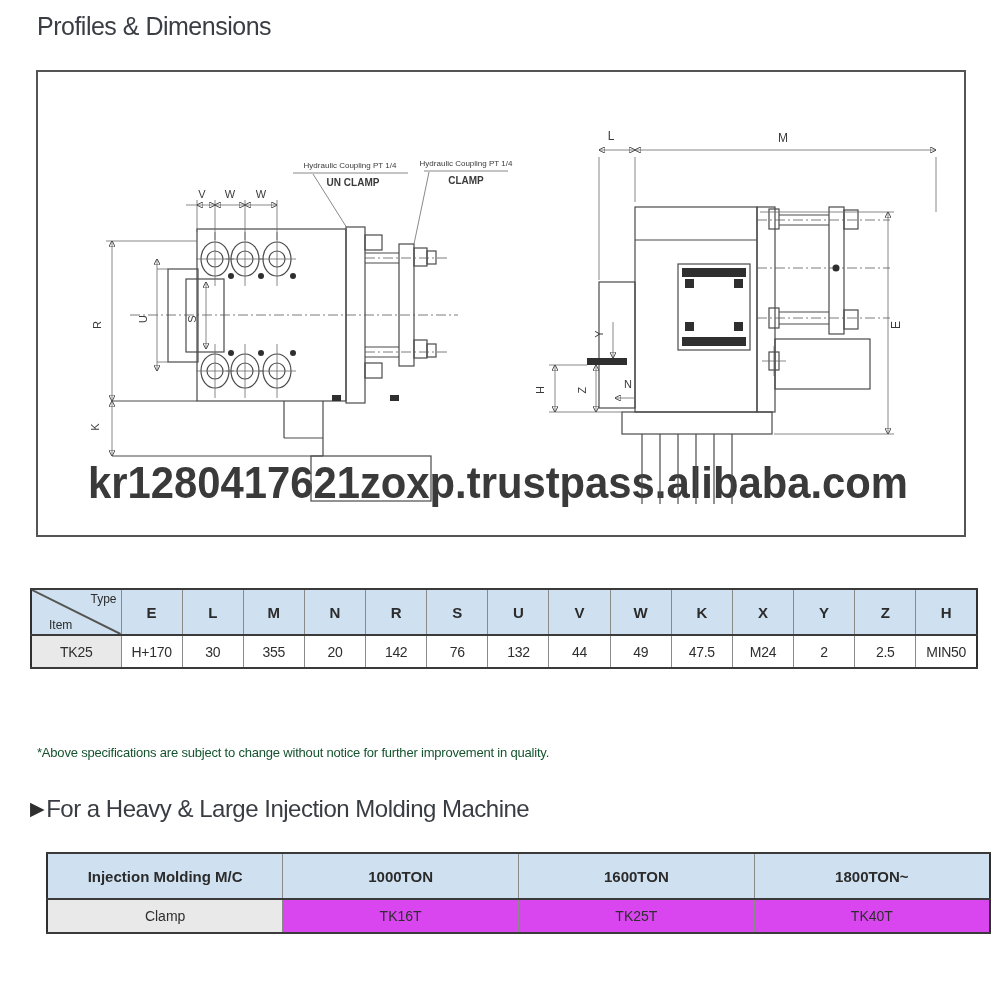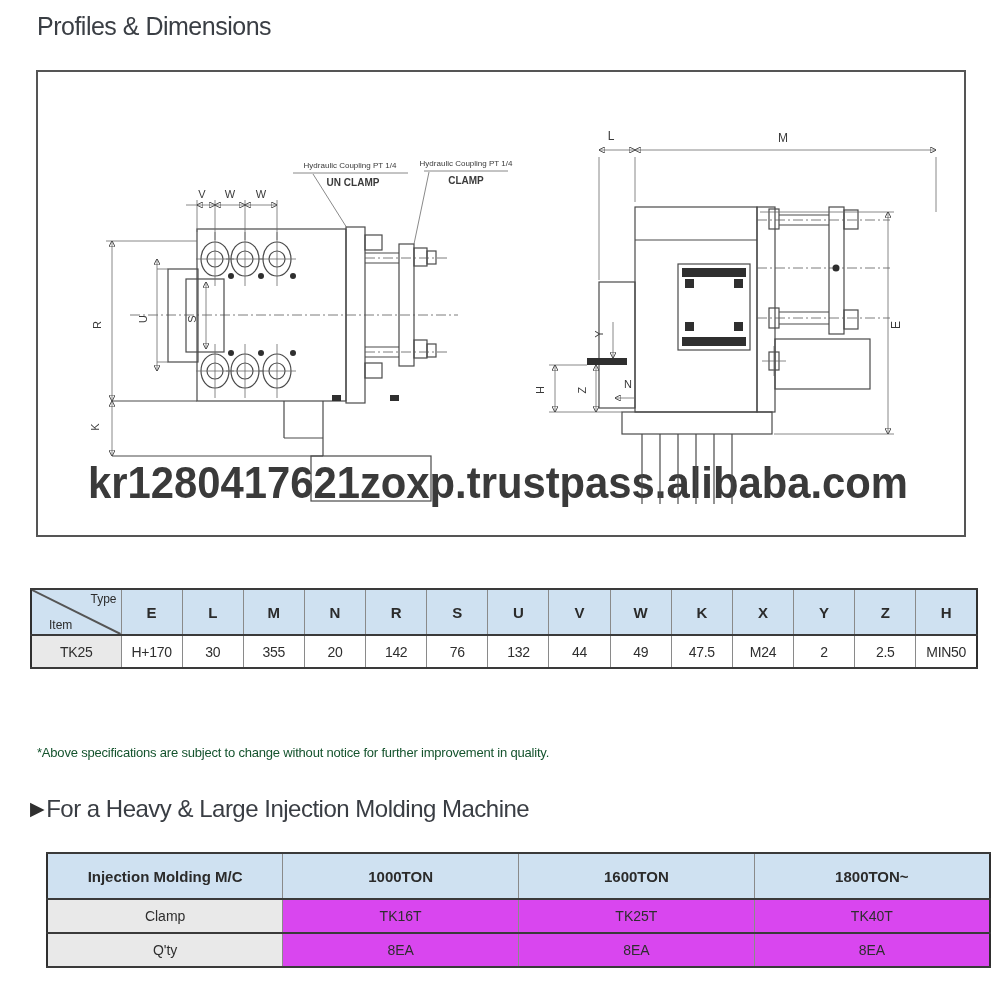--- a/index.html
+++ b/index.html
@@ -310,21 +310,15 @@
         <th>1800TON~</th>
       </tr>
     </thead>
     <tbody>
       <tr>
         <td class="rowlabel">Clamp</td>
         <td>TK16T</td>
         <td>TK25T</td>
         <td>TK40T</td>
       </tr>
-      <tr>
-        <td class="rowlabel">Q'ty</td>
-        <td>8EA</td>
-        <td>8EA</td>
-        <td>8EA</td>
-      </tr>
     </tbody>
   </table>
 </div>
 
 </body></html>

